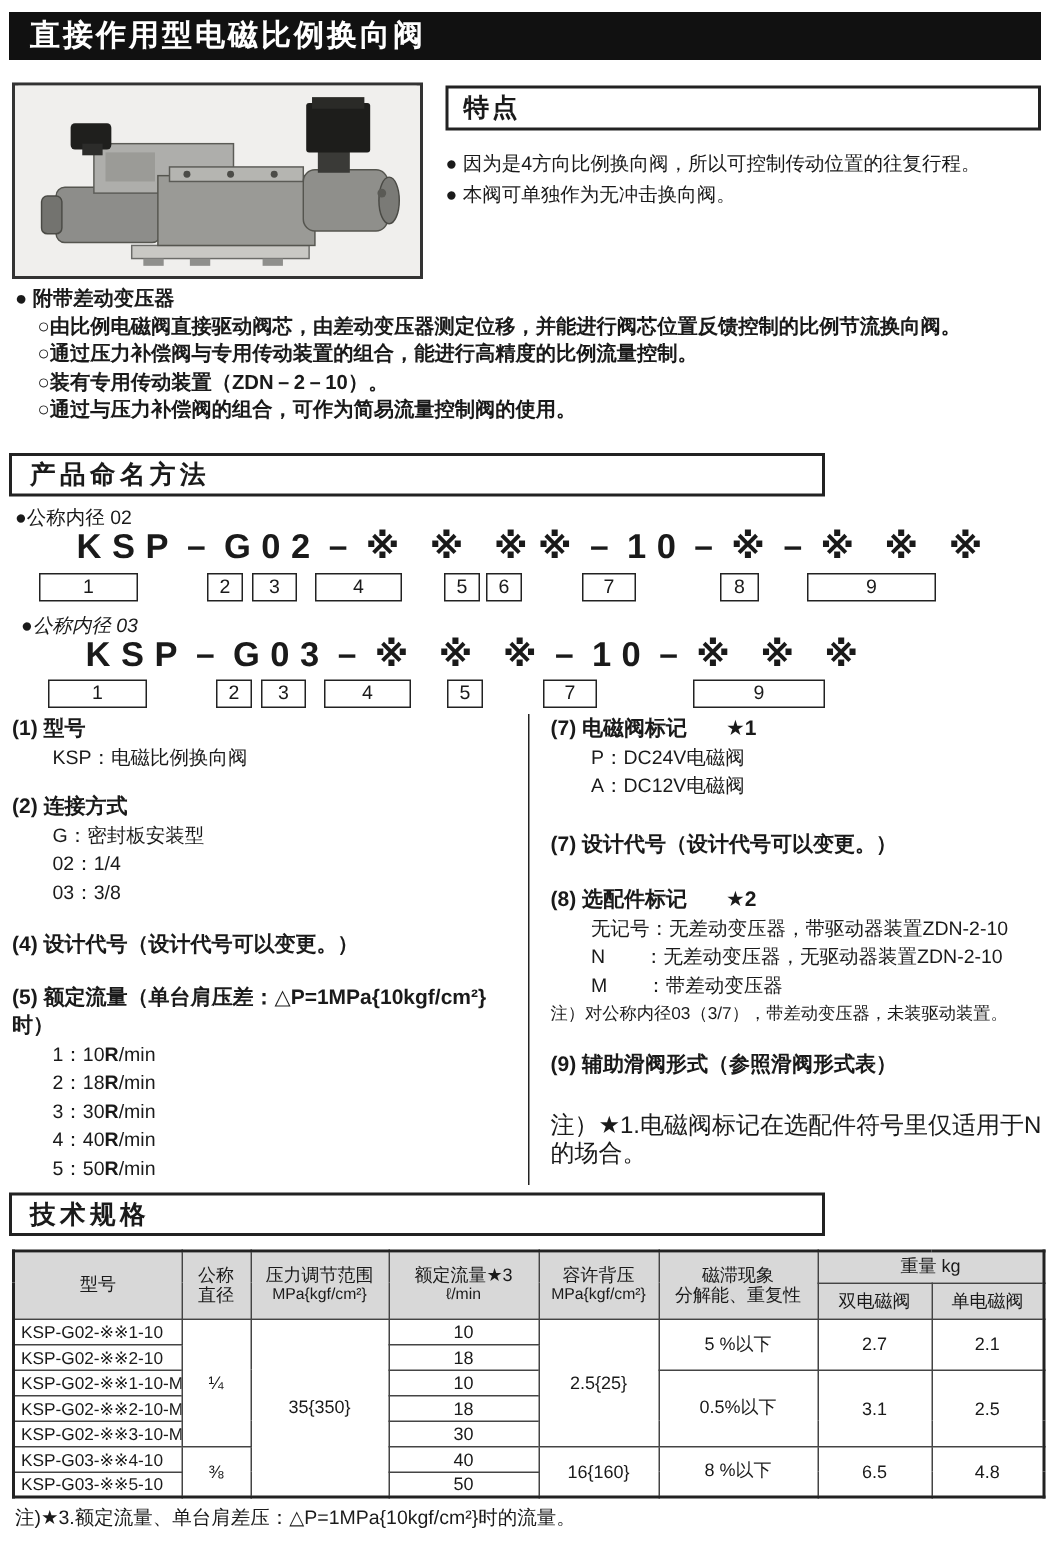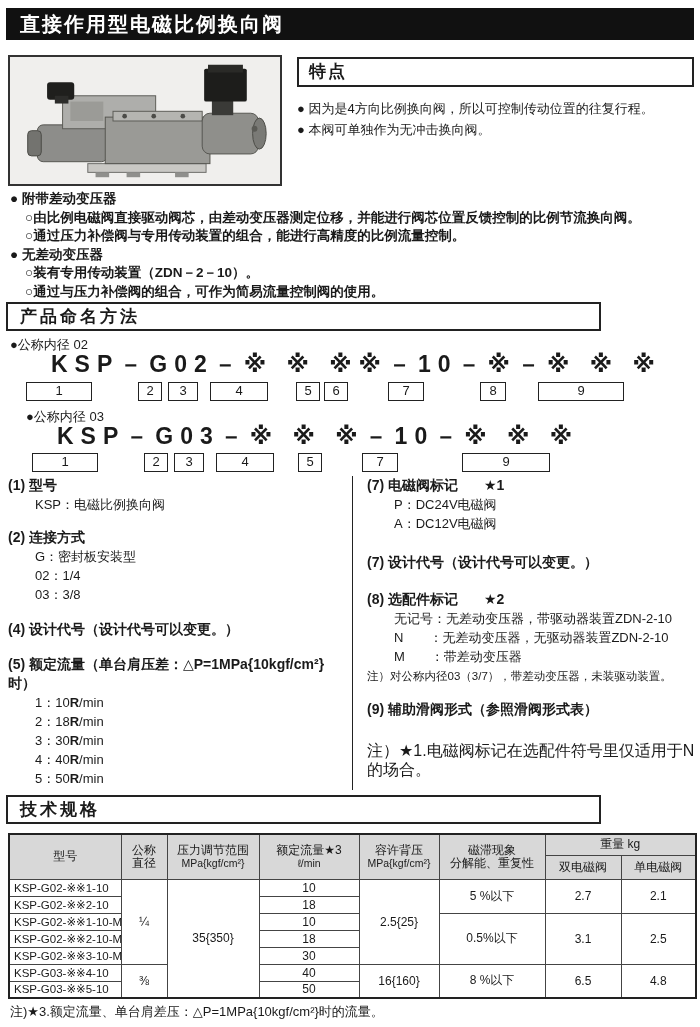--- a/index.html
+++ b/index.html
@@ -33,21 +33,21 @@
     font-size: 17px; font-weight: bold; padding-left: 10px; letter-spacing: 2px;
   }
   .features-list { margin-top: 11px; font-size: 13px; line-height: 21px; }
 
   
   .desc { position: absolute; left: 10px; top: 190px; width: 686px; font-size: 13.5px; line-height: 18.5px; font-weight: bold; }
   .desc .sub { padding-left: 15px; }
 
   
   .section-box {
-    position: absolute; left: 6px; width: 595px; height: 29px;
+    position: absolute; left: 6px; width: 544px; height: 29px;
     border: 2px solid #222; line-height: 25px;
     font-size: 17px; font-weight: bold; padding-left: 12px; letter-spacing: 3px;
     background: #fff;
   }
 
   
   .naming { position: absolute; left: 10px; top: 334px; width: 686px; height: 140px; }
   .size-label { position: absolute; font-size: 13px; }
   .model-code {
     position: absolute; font-size: 23px; font-weight: bold; letter-spacing: 7px;
@@ -136,41 +136,40 @@
   <div class="features-list">
     <div>● 因为是4方向比例换向阀，所以可控制传动位置的往复行程。</div>
     <div>● 本阀可单独作为无冲击换向阀。</div>
   </div>
 </div>
 
 <div class="desc">
   <div>● 附带差动变压器</div>
   <div class="sub">○由比例电磁阀直接驱动阀芯，由差动变压器测定位移，并能进行阀芯位置反馈控制的比例节流换向阀。</div>
   <div class="sub">○通过压力补偿阀与专用传动装置的组合，能进行高精度的比例流量控制。</div>
-  <div>● 无差动变压器</div>
   <div class="sub">○装有专用传动装置（ZDN－2－10）。</div>
   <div class="sub">○通过与压力补偿阀的组合，可作为简易流量控制阀的使用。</div>
 </div>
 
 <div class="section-box" style="top:302px;">产品命名方法</div>
 
 <div class="naming">
   <div class="size-label" style="left:0; top:2px;">●公称内径 02</div>
   <div class="model-code" style="left:14px; top:15px;">KSP－G02－※ ※ ※※－10－※－※ ※ ※</div>
   <div class="codebox" style="left:16px;  top:48px; width:66px;">1</div>
   <div class="codebox" style="left:128px; top:48px; width:24px;">2</div>
   <div class="codebox" style="left:158px; top:48px; width:30px;">3</div>
   <div class="codebox" style="left:200px; top:48px; width:58px;">4</div>
   <div class="codebox" style="left:286px; top:48px; width:24px;">5</div>
   <div class="codebox" style="left:314px; top:48px; width:24px;">6</div>
   <div class="codebox" style="left:378px; top:48px; width:36px;">7</div>
   <div class="codebox" style="left:470px; top:48px; width:26px;">8</div>
   <div class="codebox" style="left:528px; top:48px; width:86px;">9</div>
 
-  <div class="size-label" style="left:16px; top:74px;">●公称内径 03</div>
+  <div class="size-label" style="left:4px; top:74px;font-style:italic;">●公称内径 03</div>
   <div class="model-code" style="left:20px; top:87px;">KSP－G03－※ ※ ※－10－※ ※ ※</div>
   <div class="codebox" style="left:22px;  top:119px; width:66px;">1</div>
   <div class="codebox" style="left:134px; top:119px; width:24px;">2</div>
   <div class="codebox" style="left:164px; top:119px; width:30px;">3</div>
   <div class="codebox" style="left:206px; top:119px; width:58px;">4</div>
   <div class="codebox" style="left:288px; top:119px; width:24px;">5</div>
   <div class="codebox" style="left:352px; top:119px; width:36px;">7</div>
   <div class="codebox" style="left:452px; top:119px; width:88px;">9</div>
 </div>
 

